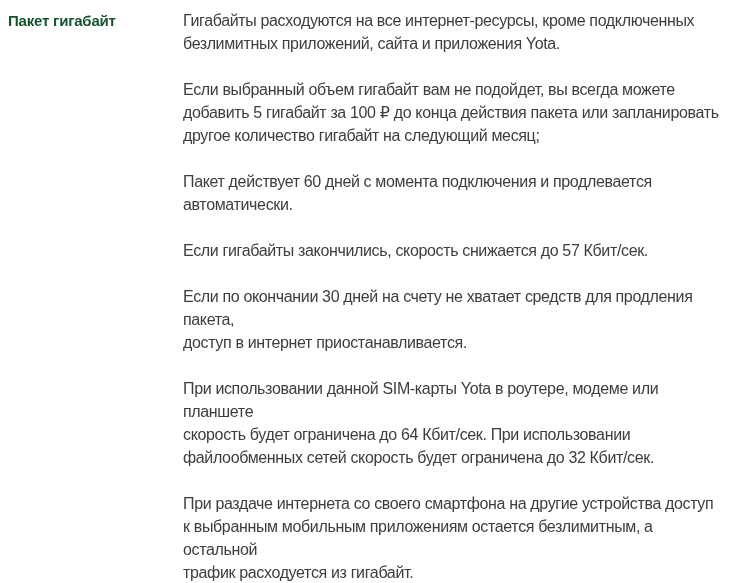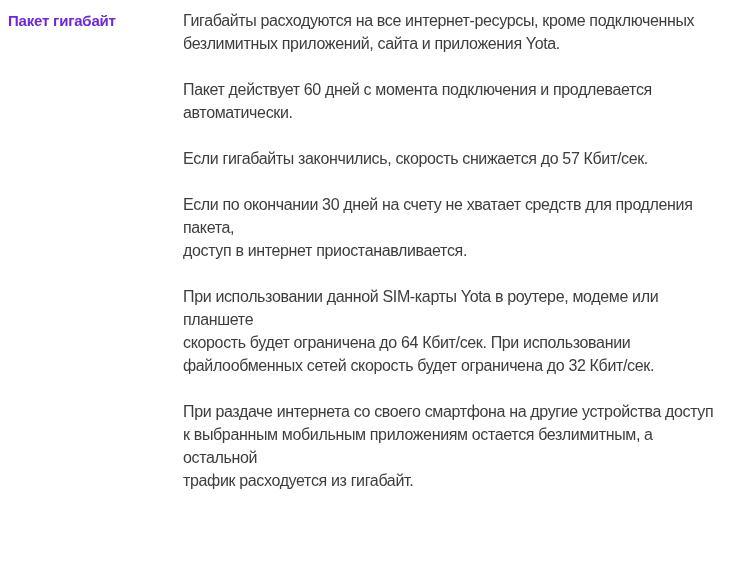--- a/index.html
+++ b/index.html
@@ -22,21 +22,21 @@
   .label-col {
     width: 182px;
     flex-shrink: 0;
     box-sizing: border-box;
     padding-left: 8px;
   }
   .row-label {
     font-size: 15px;
     line-height: 23px;
     font-weight: 700;
-    color: #6d28d9;
+    color: #14532d;
     letter-spacing: -0.2px;
   }
   .content-col {
     width: 540px;
     flex-shrink: 0;
   }
   .para {
     margin: 0 0 23px 1px;
     font-size: 16px;
     line-height: 23px;
@@ -51,20 +51,23 @@
 </head>
 <body>
 
 <div class="section-row">
   <div class="label-col">
     <div class="row-label">Пакет гигабайт</div>
   </div>
   <div class="content-col">
     <p class="para">Гигабайты расходуются на все интернет-ресурсы, кроме подключенных
 безлимитных приложений, сайта и приложения Yota.</p>
+    <p class="para">Если выбранный объем гигабайт вам не подойдет, вы всегда можете
+добавить 5 гигабайт за 100 ₽ до конца действия пакета или запланировать
+другое количество гигабайт на следующий месяц;</p>
     <p class="para">Пакет действует 60 дней с момента подключения и продлевается
 автоматически.</p>
     <p class="para">Если гигабайты закончились, скорость снижается до 57 Кбит/сек.</p>
     <p class="para">Если по окончании 30 дней на счету не хватает средств для продления пакета,
 доступ в интернет приостанавливается.</p>
     <p class="para">При использовании данной SIM-карты Yota в роутере, модеме или планшете
 скорость будет ограничена до 64 Кбит/сек. При использовании
 файлообменных сетей скорость будет ограничена до 32 Кбит/сек.</p>
     <p class="para">При раздаче интернета со своего смартфона на другие устройства доступ
 к выбранным мобильным приложениям остается безлимитным, а остальной

